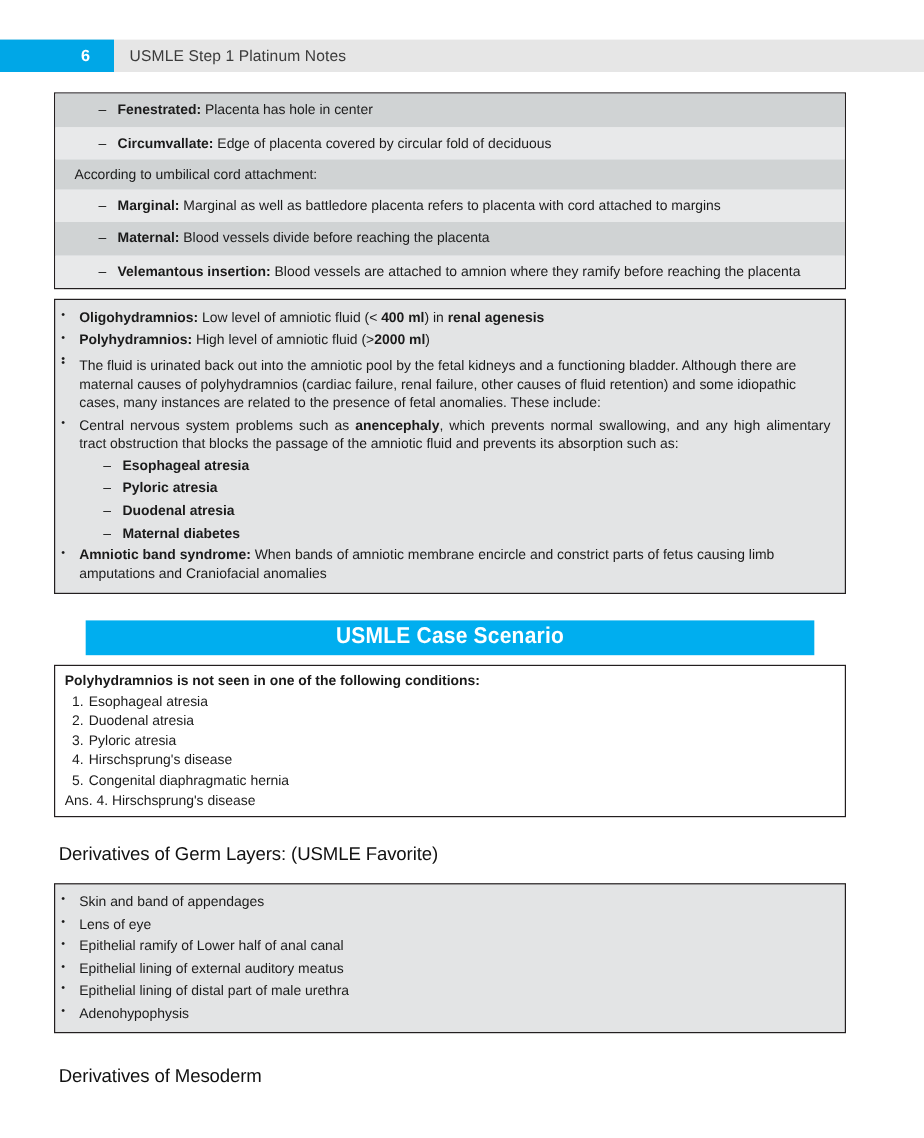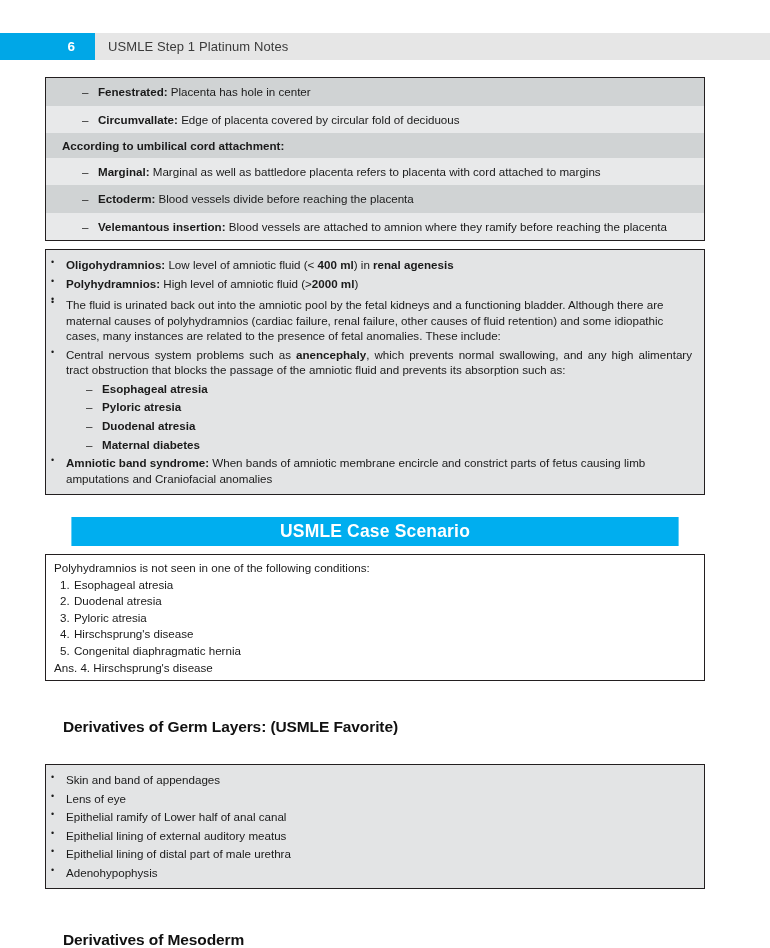--- a/index.html
+++ b/index.html
@@ -105,21 +105,21 @@
     font-size: 11.6px;
     line-height: 1.33;
   }
   .li-dash      { padding-left: 42px; }
   .li-dash .bullet { left: 26px; }
   .li-round     { padding-left: 20px; }
   .li-round .bullet { left: 5px; font-size: 9px; }
 
   .row-head {
     font-size: 11.6px;
-    font-weight: bold;
+    font-weight: normal;
     line-height: 1.33;
     padding-left: 6px;
   }
 
   b, .b { font-weight: bold; }
 
   
   .banner {
     width: 660px;
     background: #00aeef;
@@ -130,47 +130,47 @@
     letter-spacing: 0.2px;
     padding: 3px 0 4px 0;
     box-sizing: border-box;
     font-family: "Liberation Sans Narrow", "Liberation Sans", sans-serif;
     transform: scaleX(0.92);
   }
 
   
   .case-q {
     font-size: 11.6px;
+    font-weight: bold;
+    padding: 1px 0 1px 8px;
+    line-height: 1.33;
+  }
+  .case-opt {
+    font-size: 11.6px;
+    line-height: 1.33;
+    padding: 0.6px 0 0.6px 28px;
+    position: relative;
+  }
+  .case-opt .num {
+    position: absolute;
+    left: 14px;
+    width: 16px;
+  }
+  .case-ans {
+    font-size: 11.6px;
     font-weight: normal;
     padding: 1px 0 1px 8px;
     line-height: 1.33;
   }
-  .case-opt {
-    font-size: 11.6px;
-    line-height: 1.33;
-    padding: 0.6px 0 0.6px 28px;
-    position: relative;
-  }
-  .case-opt .num {
-    position: absolute;
-    left: 14px;
-    width: 16px;
-  }
-  .case-ans {
-    font-size: 11.6px;
-    font-weight: normal;
-    padding: 1px 0 1px 8px;
-    line-height: 1.33;
-  }
 
   
   h2.section-heading {
     font-size: 15.5px;
-    font-weight: bold;
-    margin: 18px;
+    font-weight: normal;
+    margin: 4px;
     padding: 0;
     line-height: 1.42;
     color: #111111;
     letter-spacing: -0.1px;
   }
 
   .gap-sm  { height: 8px; }
   .gap-lg  { height: 17px; }
   .gap-xl  { height: 22px; }
 </style>
@@ -191,21 +191,21 @@
       <div class="striped-row light">
         <div class="li li-dash"><span class="bullet">–</span><span class="b">Circumvallate:</span><span> Edge of placenta covered by circular fold of deciduous</span></div>
       </div>
       <div class="striped-row dark">
         <div class="row-head">According to umbilical cord attachment:</div>
       </div>
       <div class="striped-row light">
         <div class="li li-dash"><span class="bullet">–</span><span class="b">Marginal:</span><span> Marginal as well as battledore placenta refers to placenta with cord attached to margins</span></div>
       </div>
       <div class="striped-row dark">
-        <div class="li li-dash"><span class="bullet">–</span><span class="b">Ectoderm:</span><span> Blood vessels divide before reaching the placenta</span></div>
+        <div class="li li-dash"><span class="bullet">–</span><span class="b">Maternal:</span><span> Blood vessels divide before reaching the placenta</span></div>
       </div>
       <div class="striped-row light">
         <div class="li li-dash"><span class="bullet">–</span><span class="b">Velemantous insertion:</span><span> Blood vessels are attached to amnion where they ramify before reaching the placenta</span></div>
       </div>
     </div>
 
   <div class="gap-sm"></div>
 
   <div class="box box-plain" id="amniotic-box">
       <div class="li li-round"><span class="bullet">•</span><span class="b">Oligohydramnios:</span><span> Low level of amniotic fluid (&lt; </span><span class="b">400 ml</span><span>) in </span><span class="b">renal agenesis</span></div>

